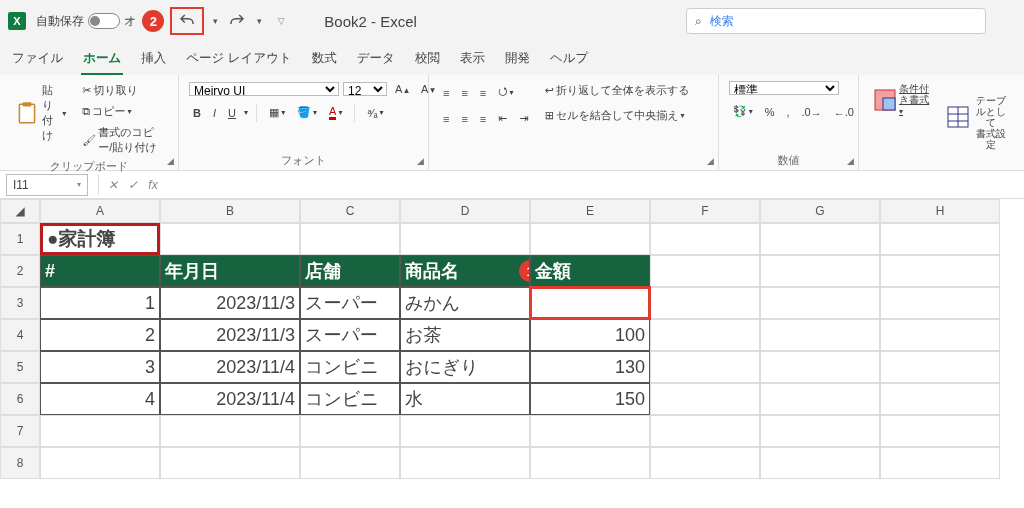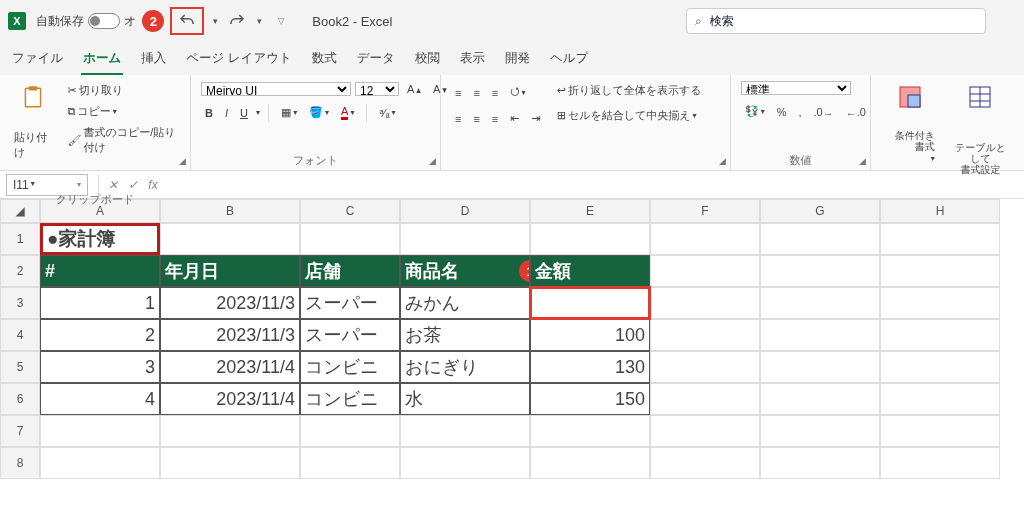--- a/index.html
+++ b/index.html
@@ -7,34 +7,34 @@
   
   .title-bar { display: flex; align-items: center; height: 42px; background: #f3f3f3; padding: 0 8px; }
   .excel-logo { width: 18px; height: 18px; background: #107c41; color: #fff; font-weight: bold; display: flex; align-items: center; justify-content: center; font-size: 11px; margin-right: 10px; border-radius: 2px;}
   .autosave { display: flex; align-items: center; gap: 4px; margin-right: 6px; font-size: 12px;}
   .toggle { width: 32px; height: 16px; border: 1px solid #888; border-radius: 8px; display: flex; align-items: center; padding: 1px; background:#fff;}
   .knob { width: 10px; height: 10px; background: #888; border-radius: 50%; }
   .marker { width: 22px; height: 22px; border-radius: 50%; background: #e23a2e; color: #fff; font-weight: bold; display: inline-flex; align-items: center; justify-content: center; font-size: 13px; }
   .marker1 { position:absolute; }
   .undo-box { border: 2.5px solid #e23a2e; width: 34px; height: 28px; display: flex; align-items: center; justify-content: center; margin-left: 6px;}
   .qat-btn { width: 22px; height: 22px; display: inline-flex; align-items: center; justify-content: center; color: #555; }
-  .doc-title { margin-left: 20px; font-size: 13px;}
+  .doc-title { margin-left: 32px; font-size: 15px;}
   .search-box { margin-left: auto; margin-right: 30px; width: 300px; height: 26px; border: 1px solid #ccc; border-radius: 4px; display: flex; align-items: center; padding: 0 8px; gap: 8px; background:#fff;}
   .search-box .mag { color:#666;}
   
   .tabs { display: flex; gap: 16px; padding: 4px 10px 0 10px; font-size: 12.5px; background:#f3f3f3;}
   .tab { padding: 4px 2px 6px 2px; cursor:pointer; }
   .tab.active { border-bottom: 2px solid #107c41; color:#107c41; font-weight:600;}
   
   .ribbon { display: flex; background: #fafafa; border-bottom: 1px solid #ddd; height: 96px; }
   .group { border-right: 1px solid #ddd; padding: 6px 10px 2px 10px; display:flex; flex-direction:column; position:relative;}
   .group-body { flex:1; display:flex; align-items:flex-start; gap:8px; }
   .group-label { font-size: 11px; color:#666; text-align:center; padding-top:2px;}
   .dlg { position:absolute; right:4px; bottom:4px; font-size:9px; color:#777;}
-  .big-btn { display:flex; flex-direction:column; align-items:center; gap:19px; font-size:11px; padding:2px 4px; }
+  .big-btn { display:flex; flex-direction:row; align-items:center; gap:2px; font-size:11px; padding:2px 4px; }
   .icon-box { width:28px; height:28px; display:flex; align-items:center; justify-content:center;}
   .vcol { display:flex; flex-direction:column; gap:2px; font-size:11px; }
   .hrow { display:flex; align-items:center; gap:4px;}
   .mini-btn { padding:2px 4px; display:inline-flex; align-items:center; gap:2px; font-size:11px; color:#444;}
   .sep-v { width:1px; background:#ddd; height:60px; margin:0 4px;}
   select.r-select, input.r-num { height:14px; font-size:12px; border:1px solid #bbb; background:#fff;}
   
   .formula-bar { display:flex; align-items:center; height:28px; border-bottom:1px solid #ddd; }
   .name-box { width: 82px; height: 22px; border:1px solid #bbb; margin: 0 6px; padding: 0 6px; display:flex; align-items:center; justify-content:space-between; font-size:12px; background:#fff;}
   .fb-sep { width:1px; height:20px; background:#ddd; margin:0 4px;}
@@ -76,21 +76,21 @@
   <span class="qat-btn">
     <svg width="18" height="18" viewBox="0 0 24 24">
         <path fill="none" stroke="#555" stroke-width="2" d="M15 14l5-5-5-5M20 9H10a6 6 0 00-6 6v1"></path>
       </svg>
   </span>
   <span class="qat-btn" style="font-size:9px;">▾</span>
   <span class="qat-btn" style="font-size:9px;color:#888;">▽</span>
   <span class="doc-title">Book2 - Excel</span>
   <div class="search-box">
     <span class="mag">⌕</span>
-    <span style="color:#0f172a;">検索</span>
+    <span style="color:#3b82f6;">検索</span>
   </div>
 </div>
 
 <div class="tabs">
   <span class="tab">ファイル</span>
   <span class="tab active">ホーム</span>
   <span class="tab">挿入</span>
   <span class="tab">ページ レイアウト</span>
   <span class="tab">数式</span>
   <span class="tab">データ</span>
@@ -217,21 +217,21 @@
 
   <div class="group" style="border-right:none;">
     <div class="group-body">
       <div class="big-btn">
         <span class="icon-box">
             <svg width="24" height="24">
               <rect x="2" y="2" width="20" height="20" fill="#f2a1a1" stroke="#c33"></rect>
               <rect x="10" y="10" width="12" height="12" fill="#a1c3f2" stroke="#338"></rect>
             </svg>
           </span>
-        <span style="font-size:10px; text-align:right; line-height:1.1;"><span>条件付き書式</span><br><span style="font-size:8px;">▾</span></span>
+        <span style="font-size:10px; text-align:left; line-height:1.1;text-decoration:underline;"><span>条件付き書式</span><br><span style="font-size:8px;">▾</span></span>
       </div>
       <div class="big-btn">
         <span class="icon-box">
             <svg width="24" height="24">
               <rect x="2" y="2" width="20" height="20" fill="#fff" stroke="#338"></rect>
               <line x1="2" y1="9" x2="22" y2="9" stroke="#338"></line>
               <line x1="2" y1="16" x2="22" y2="16" stroke="#338"></line>
               <line x1="12" y1="2" x2="12" y2="22" stroke="#338"></line>
             </svg>
           </span>

